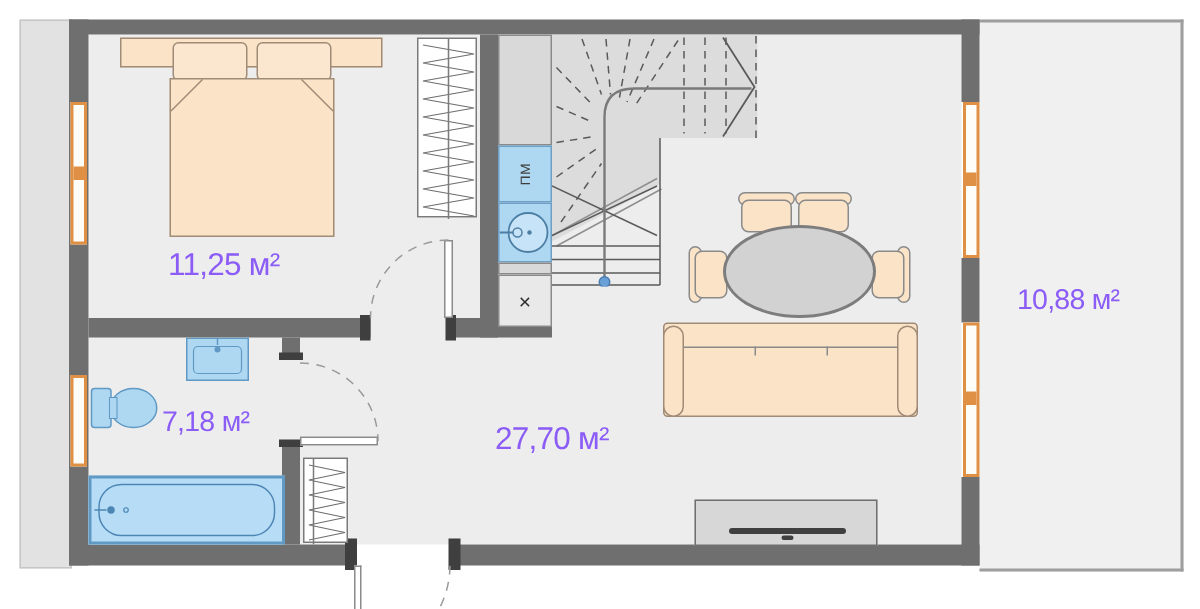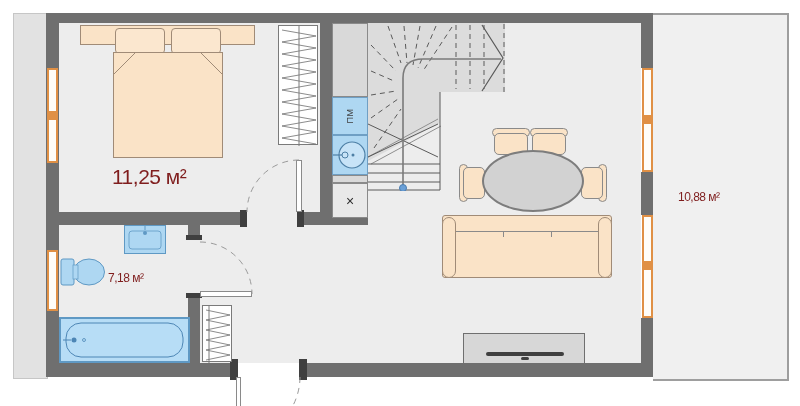--- a/index.html
+++ b/index.html
@@ -7,22 +7,22 @@
         font-family:"Liberation Sans",sans-serif;}
   .abs{position:absolute;}
   .wall{position:absolute;background:#6f6f6f;}
   .jamb{position:absolute;background:#3f3f3f;}
   .floor{position:absolute;background:#ededed;}
   .band{position:absolute;background:#e2e2e2;border:1px solid #c6c6c6;}
   .terrace{position:absolute;background:#f0f0f0;border-top:2px solid #9e9e9e;
            border-right:2px solid #9e9e9e;border-bottom:2px solid #9e9e9e;}
   .window{position:absolute;background:#fffdf8;border:2px solid #e09045;box-sizing:border-box;}
   .wtick{position:absolute;background:#e09045;}
-  .label{position:absolute;color:#7f1d1d;font-size:21px;letter-spacing:-0.5px;white-space:nowrap;}
-  .label.small{font-size:12px;}
+  .label{position:absolute;color:#8b5cf6;font-size:21px;letter-spacing:-0.5px;white-space:nowrap;}
+  .label.small{font-size:19px;}
   .kbox{position:absolute;box-sizing:border-box;border:1px solid #8a8a8a;}
   .counter{background:#d9d9d9;}
   .bluebox{background:#aed7f2;border:1px solid #6f9fc4;}
   .hob{background:#e9e9e9;display:flex;align-items:center;justify-content:center;
        font-size:14px;color:#2f2f2f;}
   .dw{display:flex;align-items:center;justify-content:center;}
   .dw span{transform:rotate(-90deg);font-size:9px;color:#3e3e3e;letter-spacing:0.5px;}
   .peach{background:#fae3c7;border:1px solid #a08b77;box-sizing:border-box;position:absolute;}
   .chairseat,.chairback{position:absolute;background:#fae3c7;border:1px solid #8a8a8a;
        box-sizing:border-box;border-radius:5px;}
@@ -209,15 +209,16 @@
     <div class="peach" style="left:155px;top:1px;width:14px;height:61px;border-radius:7px;"></div>
   </div>
 
   <div class="tvstand" style="left:463px;top:333px;width:122px;height:31px;">
     <div class="tv" style="left:22px;top:18px;width:78px;height:4px;"></div>
     <div class="tv" style="left:57px;top:23px;width:8px;height:3px;"></div>
   </div>
 
   <div class="label" style="left:112px;top:165px;">11,25 м²</div>
   <div class="label small" style="left:108px;top:271px;">7,18 м²</div>
+  <div class="label" style="left:330px;top:281px;">27,70 м²</div>
   <div class="label small" style="left:678px;top:190px;">10,88 м²</div>
 
 </div>
 
 </body></html>

